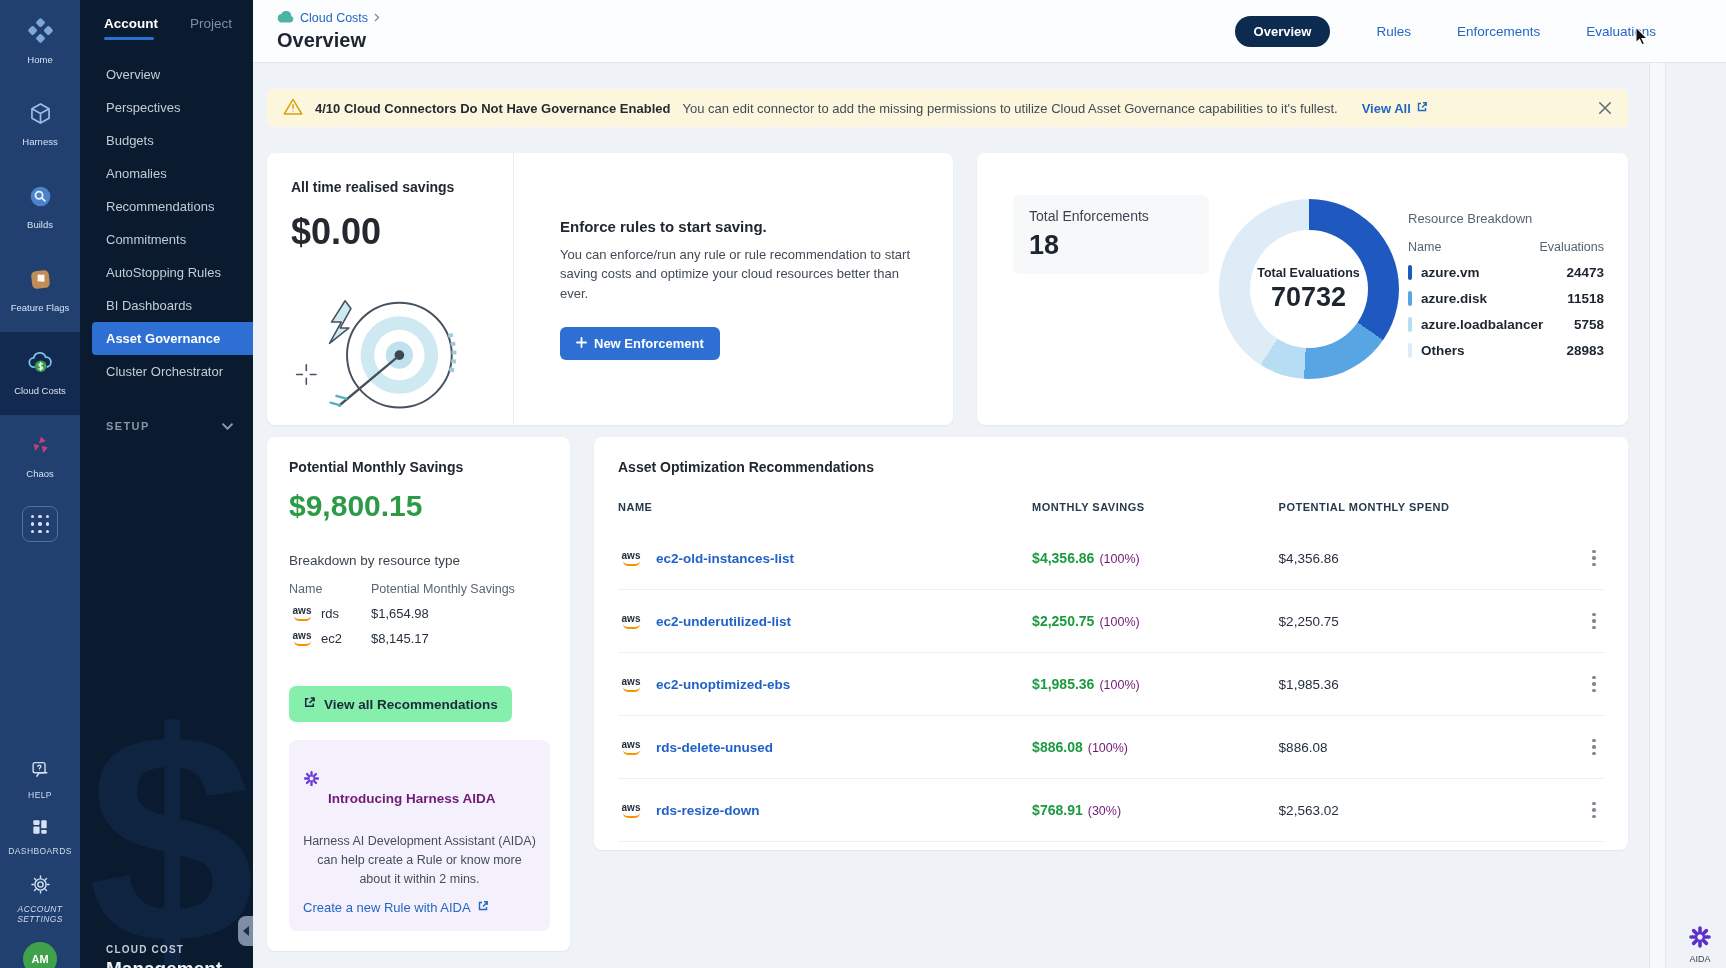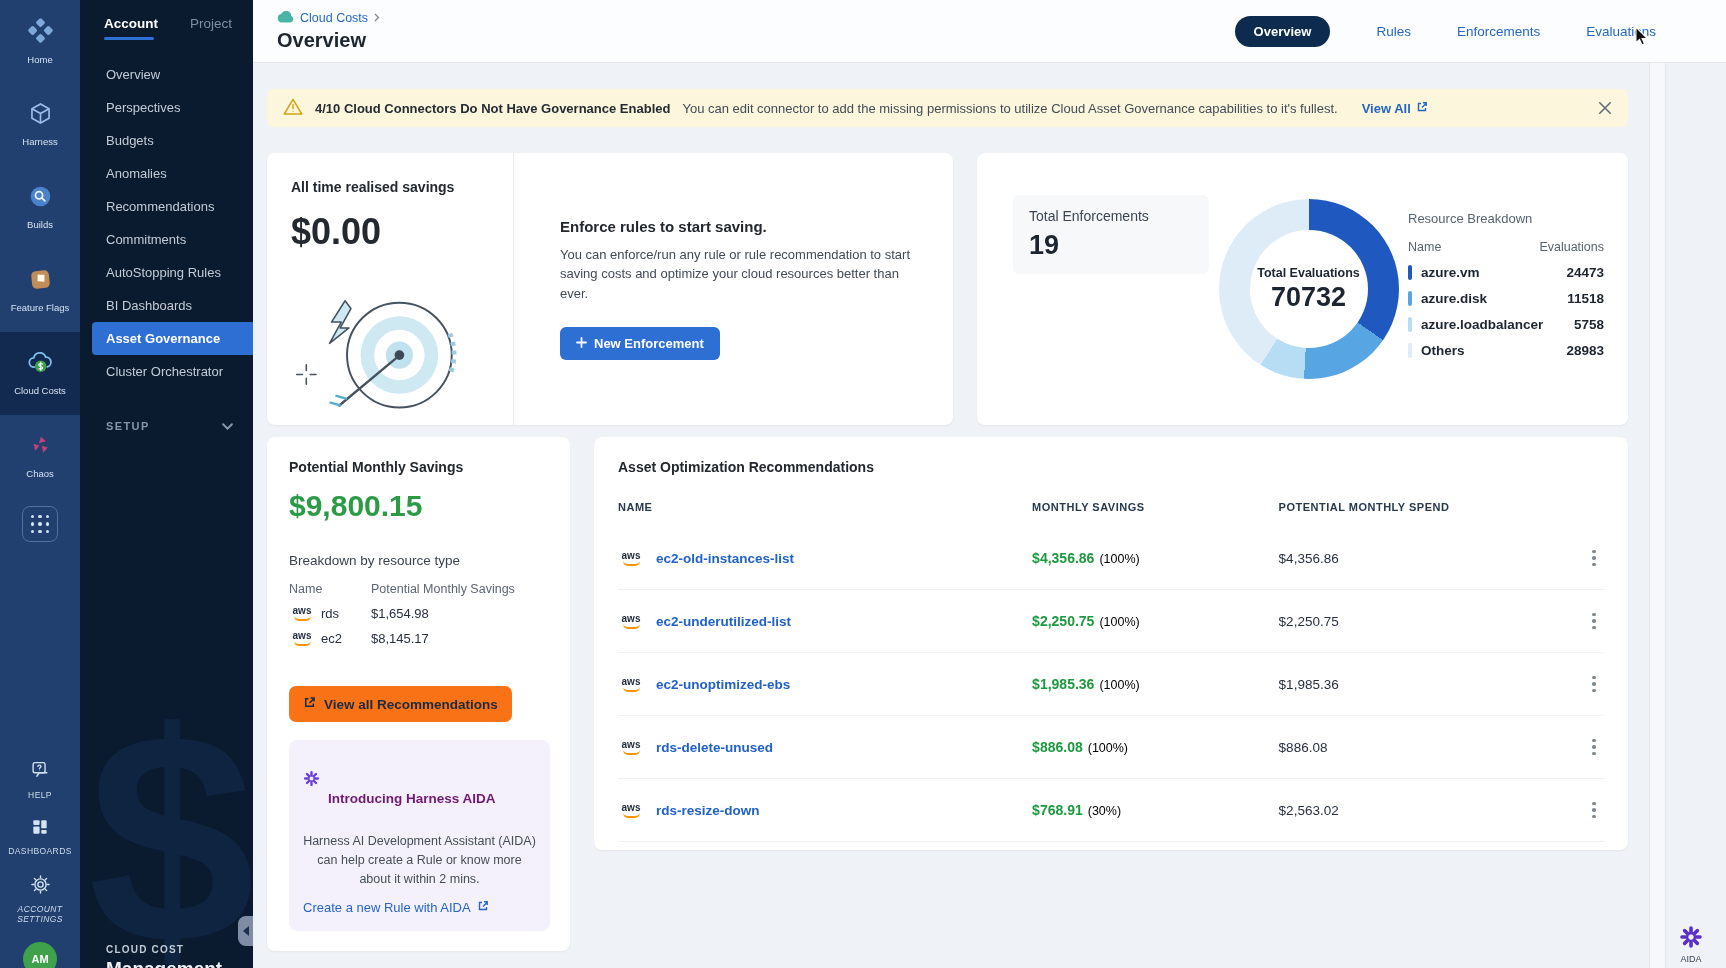--- a/index.html
+++ b/index.html
@@ -91,46 +91,46 @@
   
   .row2 { display:flex; gap:24px; margin-top:12px; align-items:flex-start; }
   .cardL { width:303px; padding:22px 20px 20px 22px; min-height:452px; }
   .cL-title { font-size:14px; font-weight:bold; color:#22282f; }
   .cL-amount { font-size:30px; font-weight:800; color:#2c9a47; margin-top:14px; }
   .cL-bd-title { font-size:13.5px; color:#3a444f; margin-top:30px; }
   .bd-head { display:flex; font-size:12.5px; color:#5b6672; margin-top:14px; }
   .bd-head span:first-child { width:82px; }
   .bd-row { display:flex; align-items:center; margin-top:10px; font-size:13px; color:#273040; }
   .bd-row .bd-name { width:82px; display:flex; align-items:center; gap:6px; }
-  .btn-light { margin-top:40px; display:inline-flex; align-items:center; gap:8px; background:#f97316; border:none; border-radius:7px; padding:10px 14px; font-size:13.5px; font-weight:bold; color:#1b2b3d; cursor:pointer; font-family:inherit; }
+  .btn-light { margin-top:40px; display:inline-flex; align-items:center; gap:8px; background:#86efac; border:none; border-radius:7px; padding:10px 14px; font-size:13.5px; font-weight:bold; color:#1b2b3d; cursor:pointer; font-family:inherit; }
   .aida-box { margin-top:18px; background:#f4f1fc; border-radius:8px; padding:14px 14px 16px; }
   .aida-head { display:flex; align-items:center; gap:8px; }
   .aida-title { font-size:13.5px; font-weight:bold; color:#701a75;margin-top:37px; }
   .aida-body { font-size:12.5px; color:#454e5a; line-height:1.5; margin-top:26px;text-align:center; }
   .aida-link { margin-top:12px; display:flex; align-items:center; gap:6px; color:#2566c4; font-size:13px; cursor:pointer; }
 
   .cardR { flex:1; padding:22px 24px 8px; }
   .cR-title { font-size:14px; font-weight:bold; color:#22282f; }
   .rec-table { margin-top:18px; }
   .rec-head { display:grid; grid-template-columns:42% 25% 28% 5%; font-size:11px; font-weight:bold; letter-spacing:.5px; color:#273a4d; padding:8px 0 14px; }
   .rec-row { display:grid; grid-template-columns:42% 25% 28% 5%; align-items:center; height:63px; border-bottom:1px solid #eef1f4; }
   .rec-name { display:flex; align-items:center; gap:12px; }
   .rec-link { color:#2161c8; font-size:13.5px; font-weight:600; cursor:pointer; }
   .rec-savings { font-size:14px; font-weight:bold; color:#1c9a3f; }
-  .rec-pct { font-size:12.5px; color:#000000; font-weight:normal; margin-left:5px; }
+  .rec-pct { font-size:12.5px; color:#701a75; font-weight:normal; margin-left:5px; }
   .rec-spend { font-size:13.5px; color:#273040; }
   .kebab { display:flex; flex-direction:column; gap:3px; align-items:center; cursor:pointer; justify-self:end; padding:4px 8px; }
   .kebab i { width:3.5px; height:3.5px; border-radius:50%; background:#7d8894; }
 
   .aws { display:inline-flex; flex-direction:column; align-items:center; width:26px; }
   .aws i { font-style:normal; font-weight:bold; font-size:10px; color:#252f3e; line-height:1; }
   .aws u { display:block; width:17px; height:5px; border-bottom:2px solid #f79400; border-radius:0 0 9px 9px; text-decoration:none; }
 
   .scroll-strip { position:absolute; top:63px; right:60px; bottom:0; width:17px; background:#f6f8fa; border-left:1px solid #e3e8ee; border-right:1px solid #e3e8ee; cursor:pointer; }
-  .aida-fab { position:absolute; right:23px; bottom:4px; display:flex; flex-direction:column; align-items:center; gap:3px; cursor:pointer; }
+  .aida-fab { position:absolute; right:14px; bottom:4px; display:flex; flex-direction:column; align-items:center; gap:3px; cursor:pointer; }
   .aida-fab span { font-size:9px; color:#3c4652; }
   .cursor { position:absolute; left:1381px; top:27px; pointer-events:none; z-index:50; }
 </style>
 </head>
 <body>
 
 <aside class="rail">
   <div class="rail-item">
     <span>
       <svg width="27" height="27" viewBox="0 0 24 24" fill="#7fa8da">
@@ -364,21 +364,21 @@
             </span>
             <span>New Enforcement</span>
           </button>
         </div>
       </div>
 
       <div class="card cardB">
         <div class="tiles">
           <div class="tile">
             <div class="tile-label">Total Enforcements</div>
-            <div class="tile-value">19</div>
+            <div class="tile-value">18</div>
           </div>
         </div>
         <div class="donut-wrap">
           <div class="donut" style="background: conic-gradient(rgb(31, 89, 192) 0deg, rgb(31, 89, 192) 124.559deg, rgb(88, 165, 227) 124.559deg, rgb(88, 165, 227) 183.181deg, rgb(183, 221, 244) 183.181deg, rgb(183, 221, 244) 212.487deg, rgb(221, 236, 247) 212.487deg, rgb(221, 236, 247) 360deg);">
             <div class="donut-hole">
               <div class="donut-clabel">Total Evaluations</div>
               <div class="donut-cvalue">70732</div>
             </div>
           </div>
         </div>

